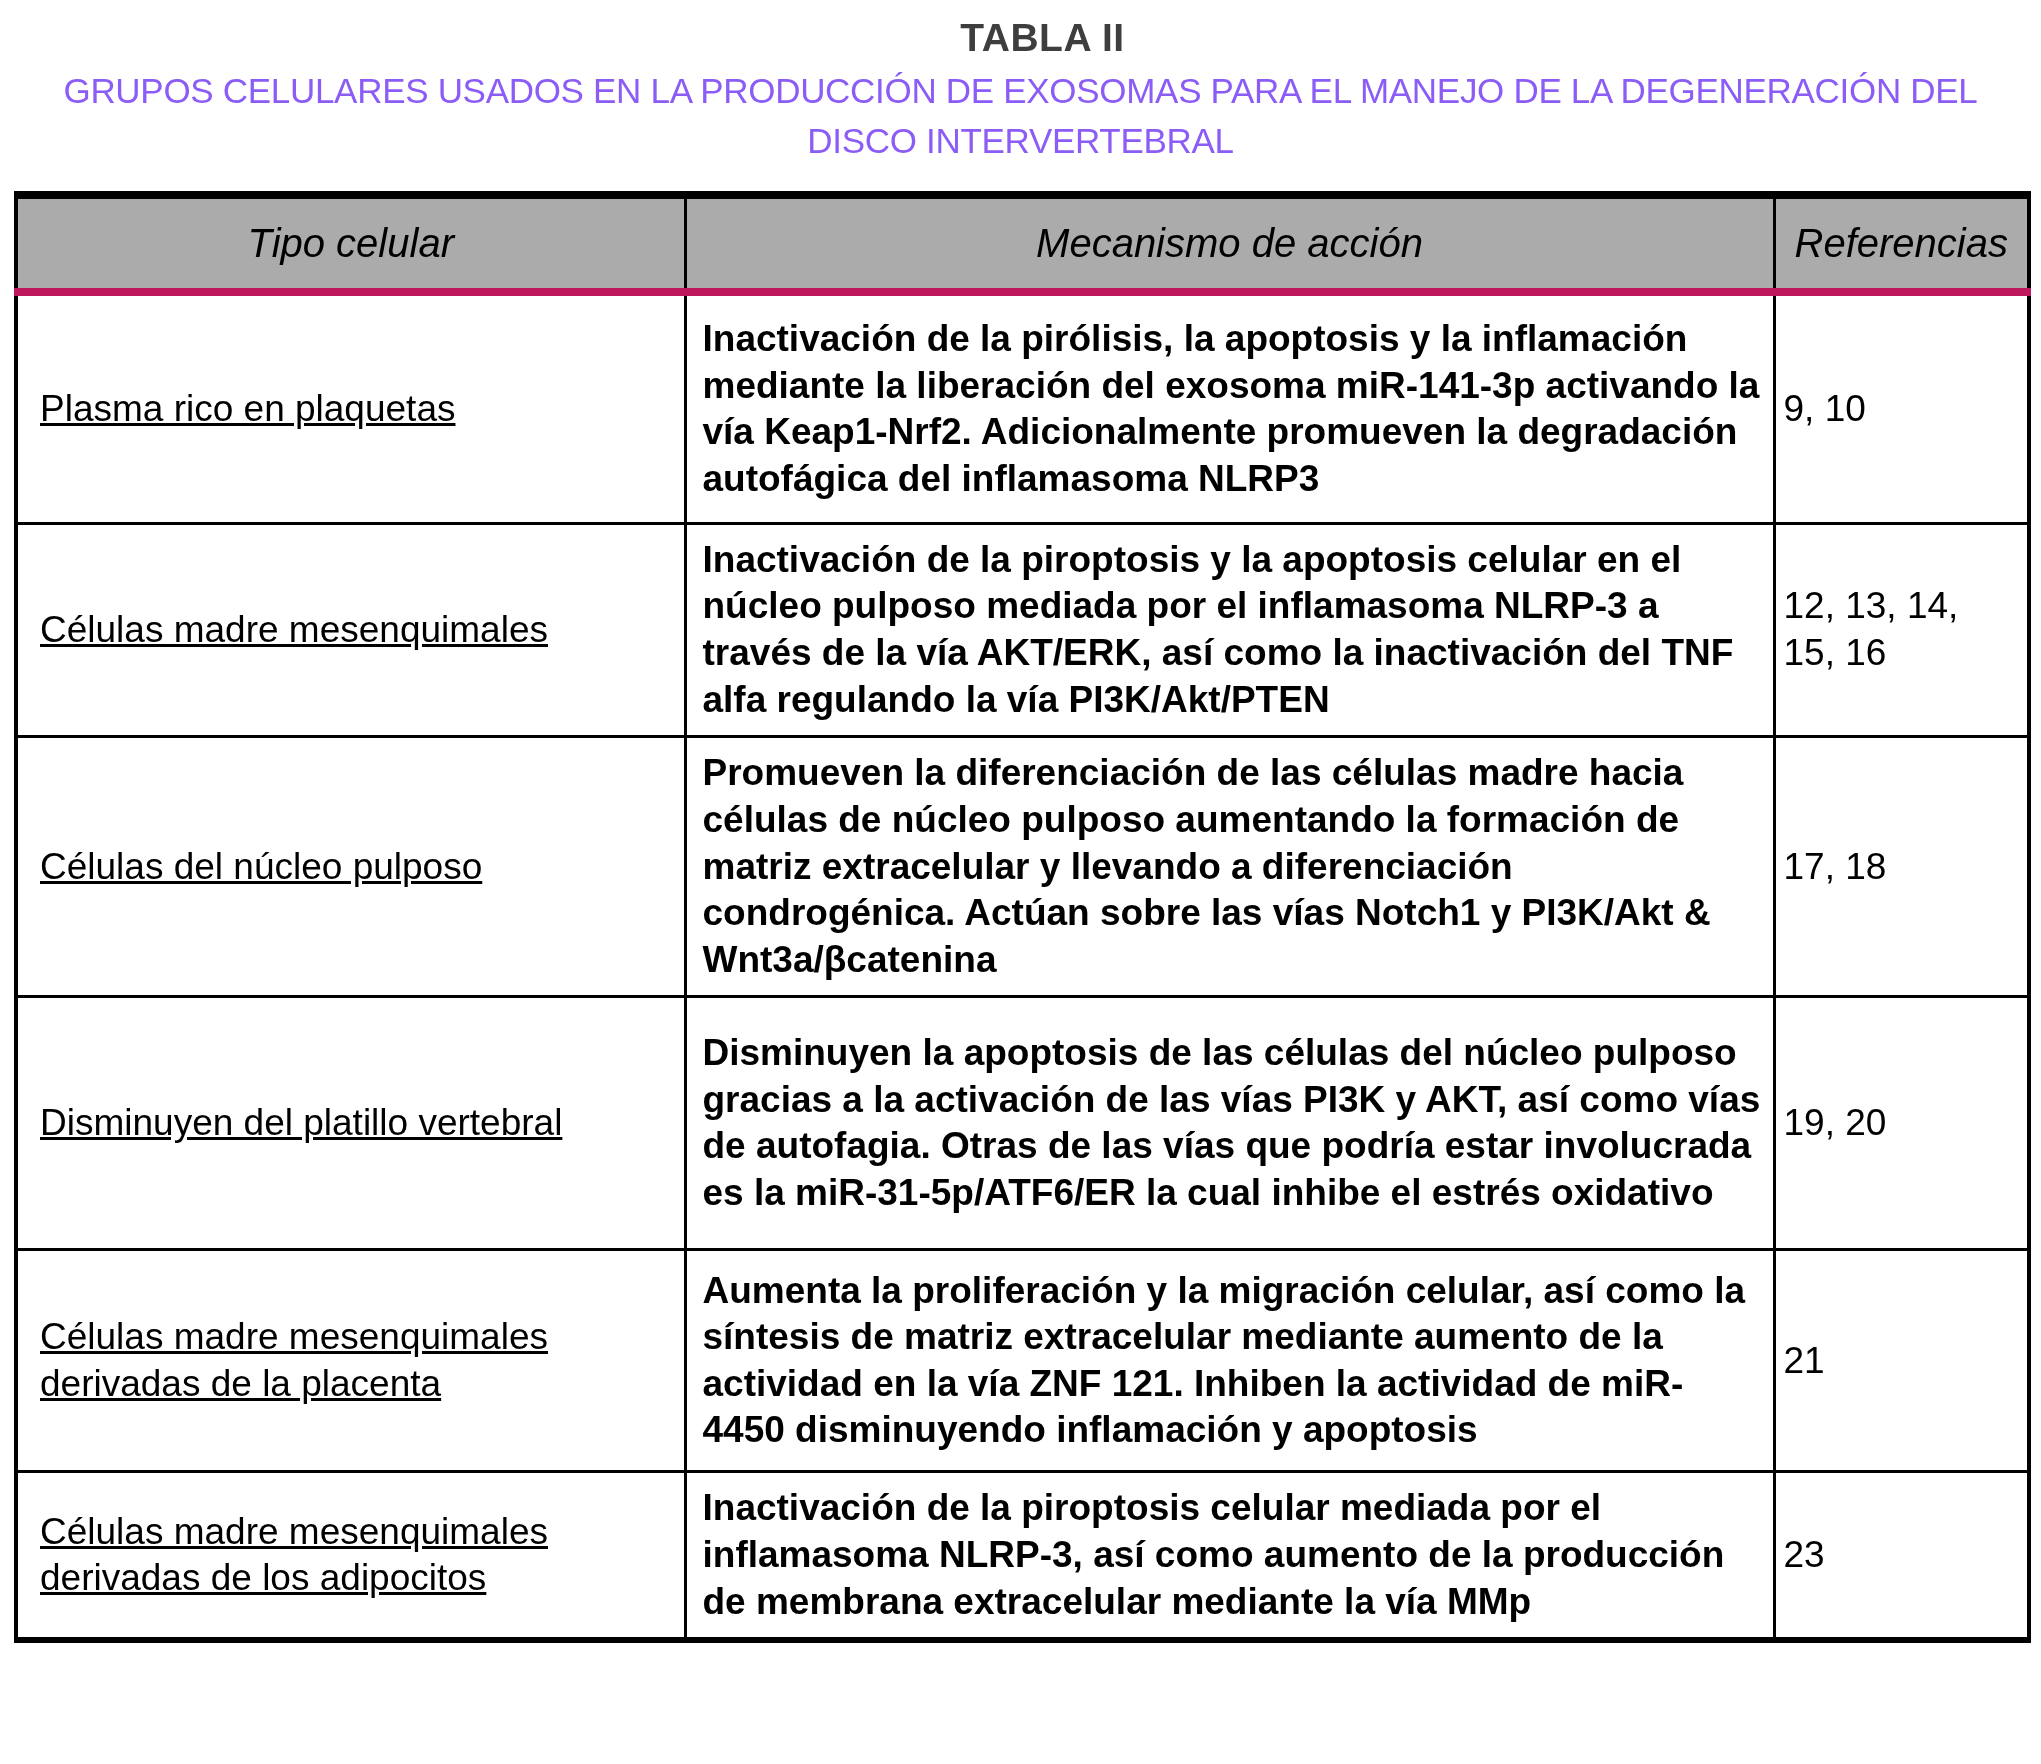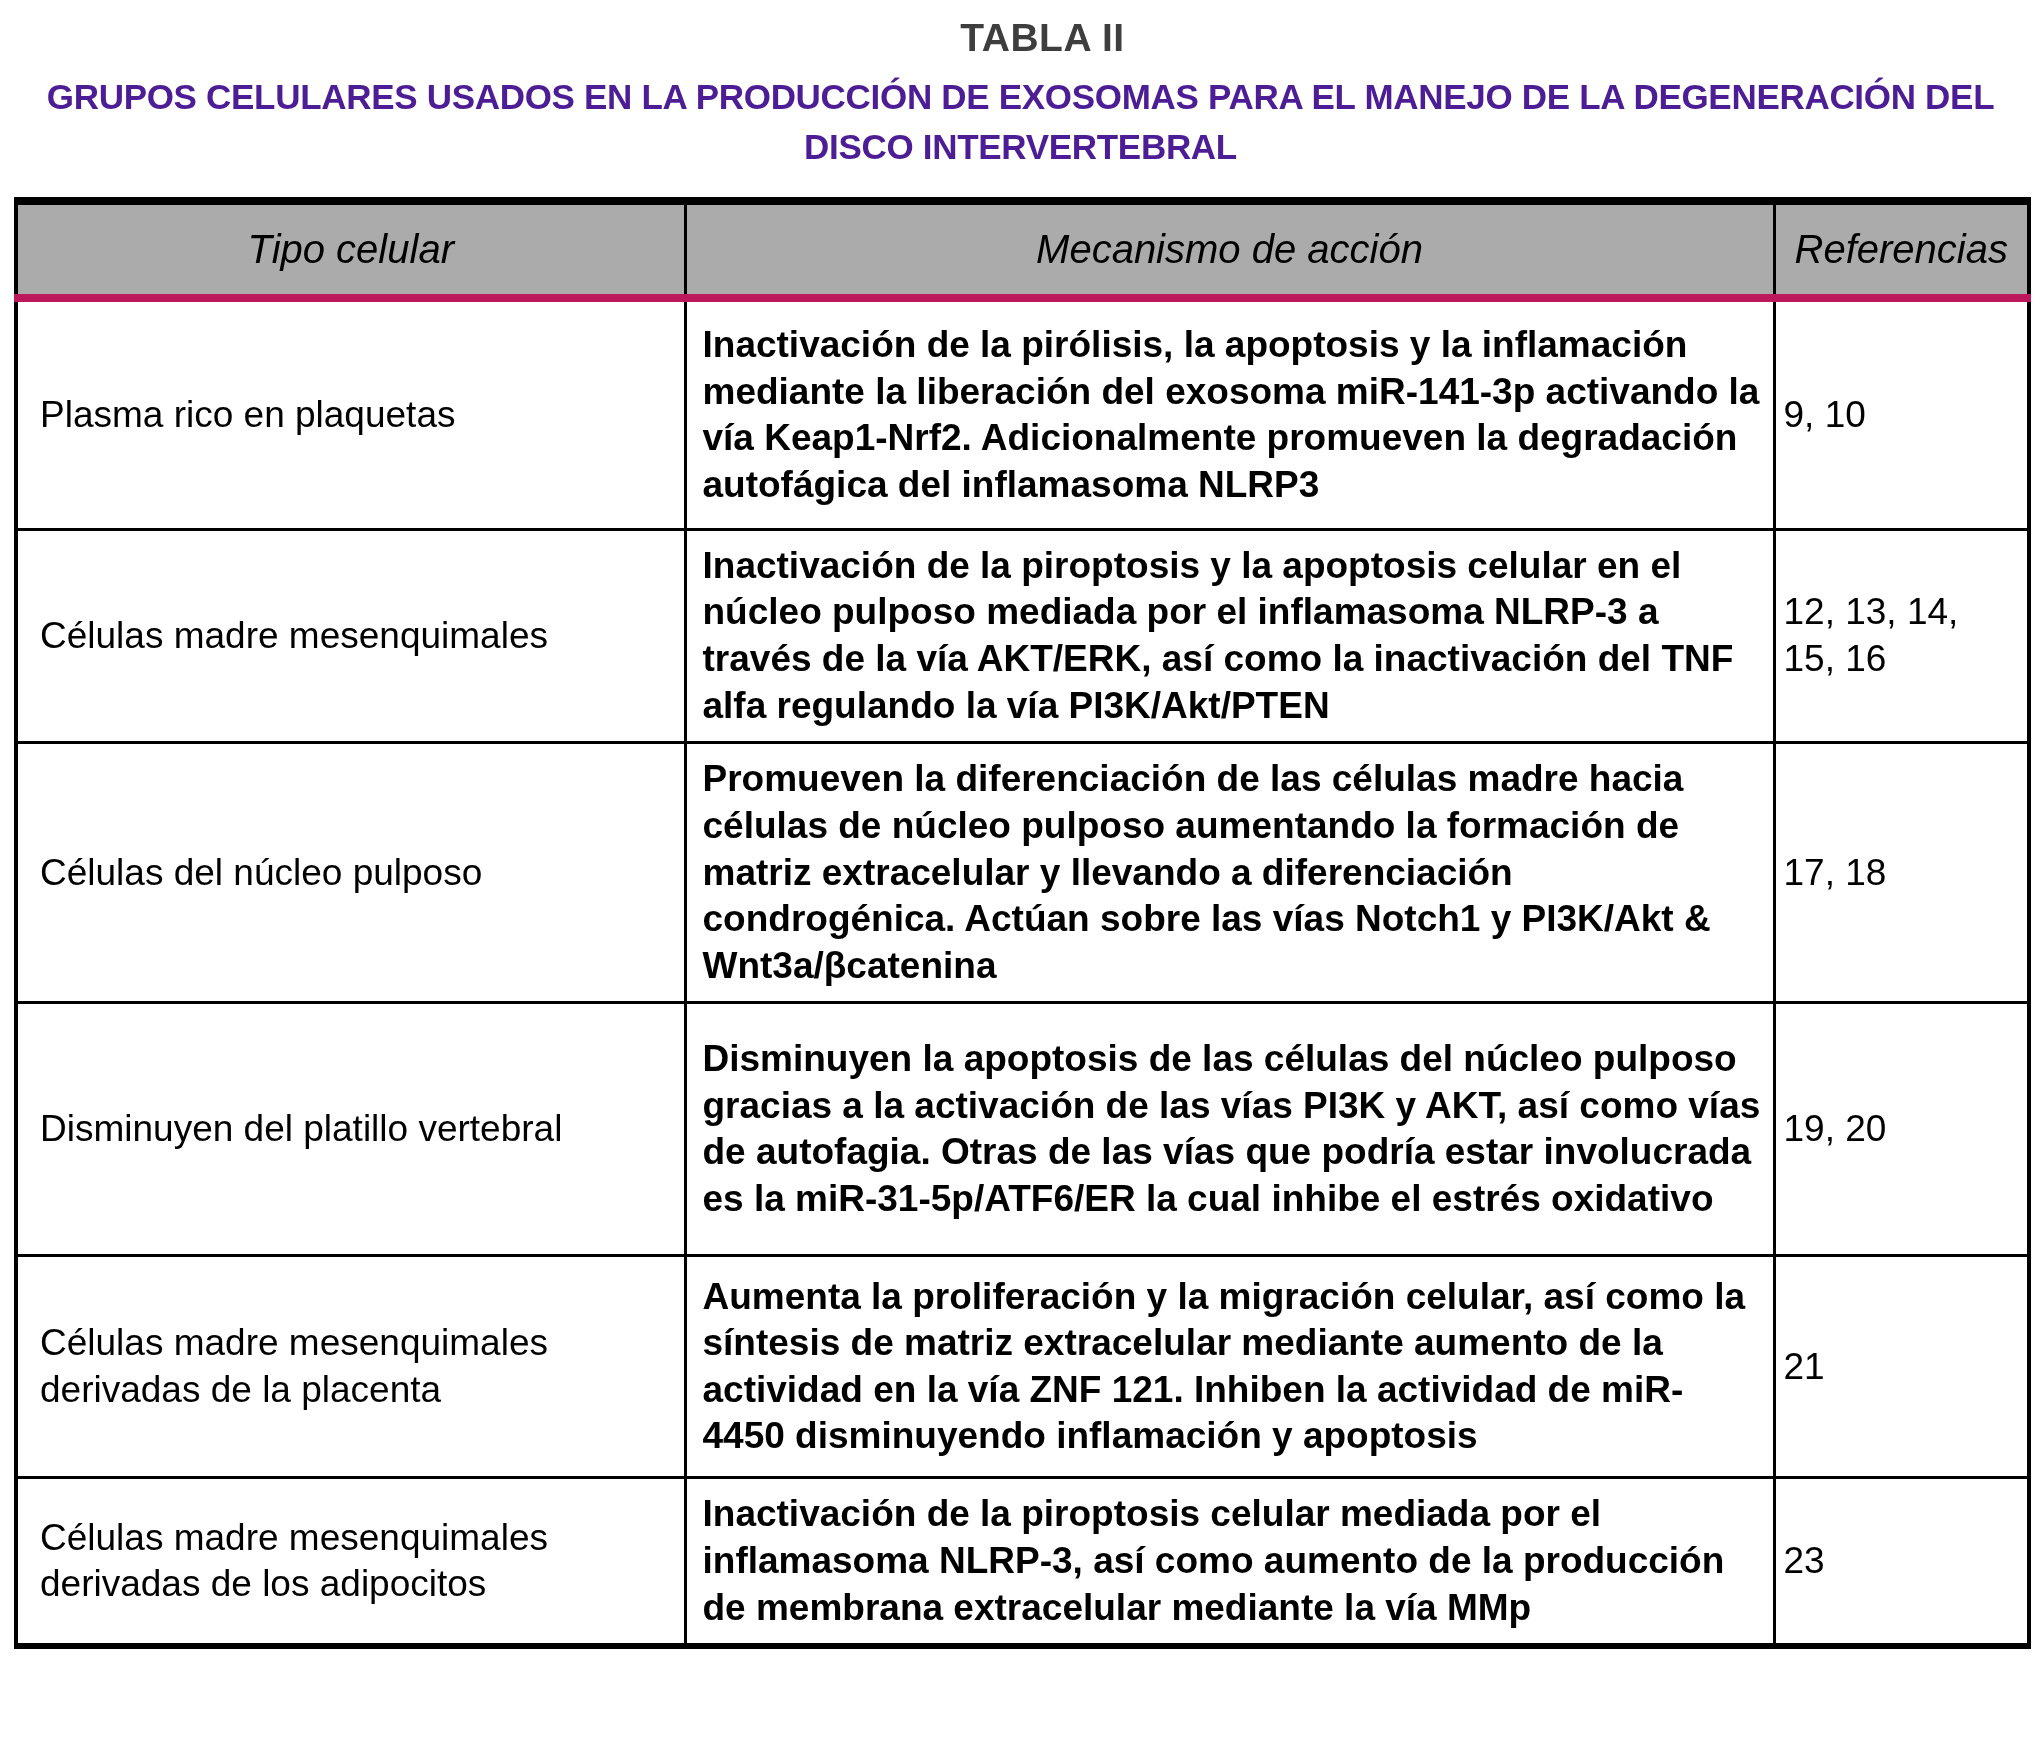--- a/index.html
+++ b/index.html
@@ -20,27 +20,27 @@
   }
   .table-title {
     margin: 0;
     font-size: 39px;
     font-weight: bold;
     letter-spacing: 0.5px;
     color: #3e3e3e;
     padding-left: 44px;
   }
   .table-subtitle {
-    margin: 12px auto 0;
+    margin: 6px auto 0;
     max-width: 2005px;
     font-size: 35px;
-    font-weight: bold;
+    font-weight: normal;
     letter-spacing: -0.3px;
     line-height: 1.42;
-    color: #4c1d95;
+    color: #8b5cf6;
   }
   table.main-table {
     border-collapse: collapse;
     table-layout: fixed;
     width: 2013px;
     margin: 26px 14px 0 14px;
     border: 4px solid #000000;
     border-top-width: 8px;
     border-bottom-width: 6px;
   }
@@ -57,21 +57,21 @@
     font-size: 40px;
     text-align: center;
     border-bottom: 8px solid #be185d;
   }
   .main-table td {
     font-size: 37px;
     line-height: 1.26;
     padding: 12px 18px;
     text-align: left;
   }
-  .main-table td.col-tipo      { padding-left: 22px; }
+  .main-table td.col-tipo      { padding-left: 22px; text-decoration: underline; }
   .main-table td.col-mecanismo { padding-left: 16px; padding-right: 10px; font-weight: bold; }
   .main-table td.col-ref       { padding-left: 8px; }
   tbody tr:nth-child(1) { height: 231px; }
   tbody tr:nth-child(2) { height: 204px; }
   tbody tr:nth-child(3) { height: 250px; }
   tbody tr:nth-child(4) { height: 253px; }
   tbody tr:nth-child(5) { height: 222px; }
   tbody tr:nth-child(6) { height: 142px; }
   tbody tr:nth-child(7) { height: 178px; }
 </style>

